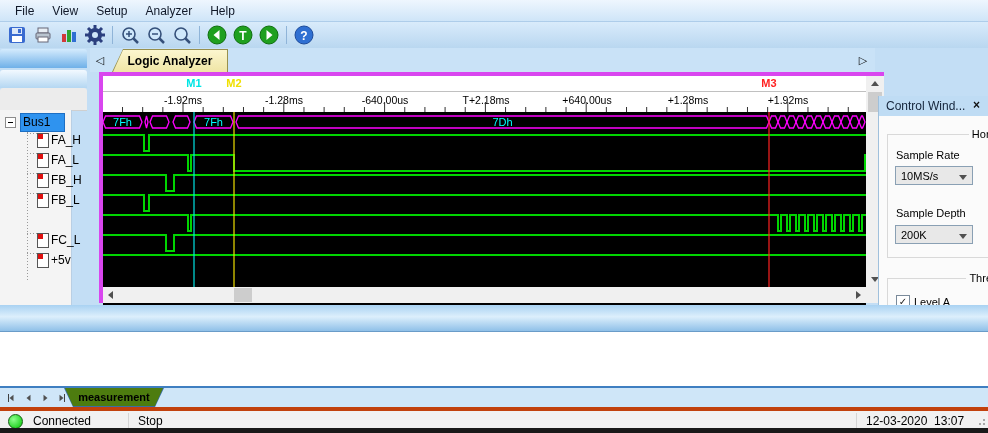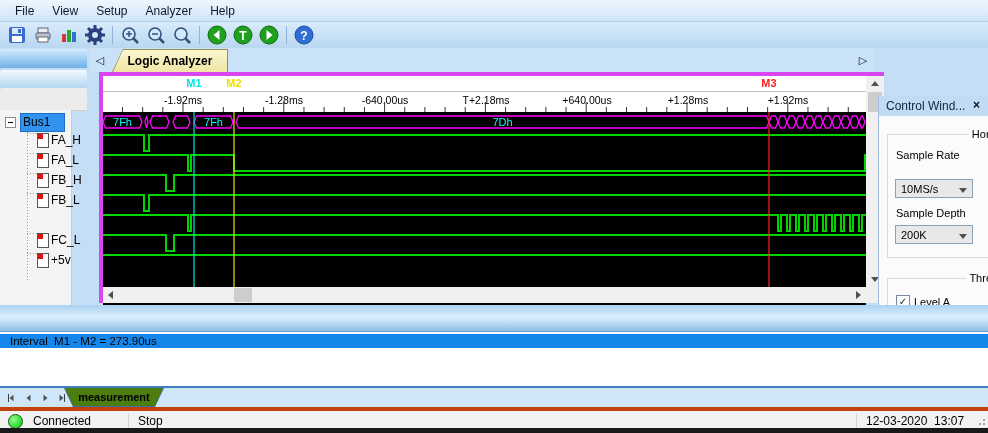--- a/index.html
+++ b/index.html
@@ -387,21 +387,21 @@
 
 <div id="ctrlpanel" class="abs">
   <div id="ctrl-title">
     <span>Control Wind...</span>
   </div>
   <div id="ctrl-close">×</div>
 
   <div class="group" id="grp1">
     <span class="grp-label">Hori</span>
     <span class="ctl-label" style="top:14px">Sample Rate</span>
-    <div class="dd" style="top:44px">
+    <div class="dd" style="top:31px">
       <span>10MS/s</span>
       <span class="chev tri dn"></span>
     </div>
     <span class="ctl-label" style="top:72px">Sample Depth</span>
     <div class="dd" style="top:90px">
       <span>200K</span>
       <span class="chev tri dn"></span>
     </div>
   </div>
 
@@ -413,21 +413,20 @@
       <span>1.50</span>
       <span class="chev tri dn"></span>
     </div>
     <span id="unit-v" style="top:46px">V</span>
   </div>
 </div>
 
 <div id="blueband" class="abs"></div>
 
 <div id="measure" class="abs">
-  <div class="mrow sel" style="margin-top:2px">Interval  M1 - M2 = 273.90us</div>
 </div>
 
 <div id="sheetbar" class="abs">
   <div class="navbtn" style="left:4px">
       <span class="bar"></span>
       <span class="tri lf"></span>
     </div>
   <div class="navbtn" style="left:21px">
       <span class="tri lf"></span>
     </div>

